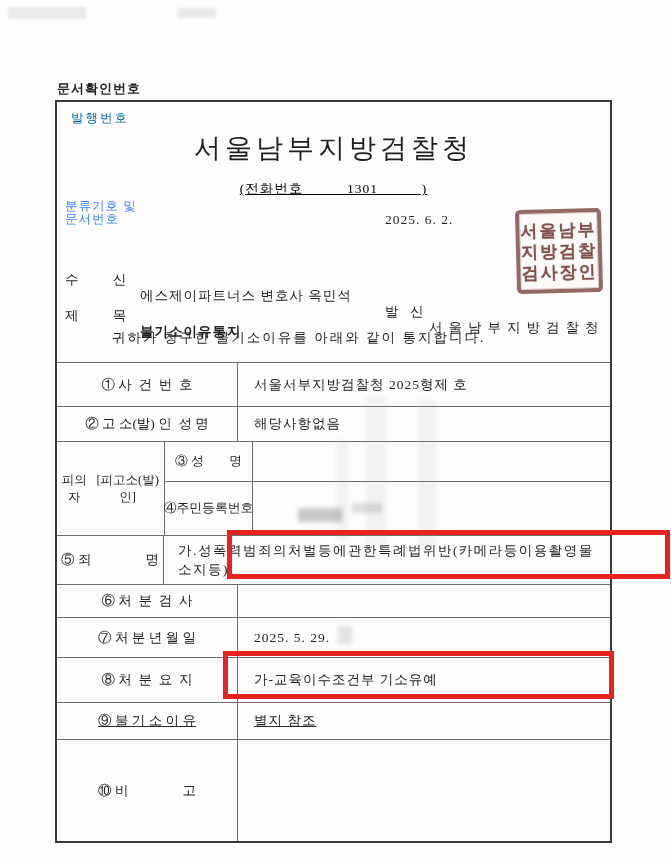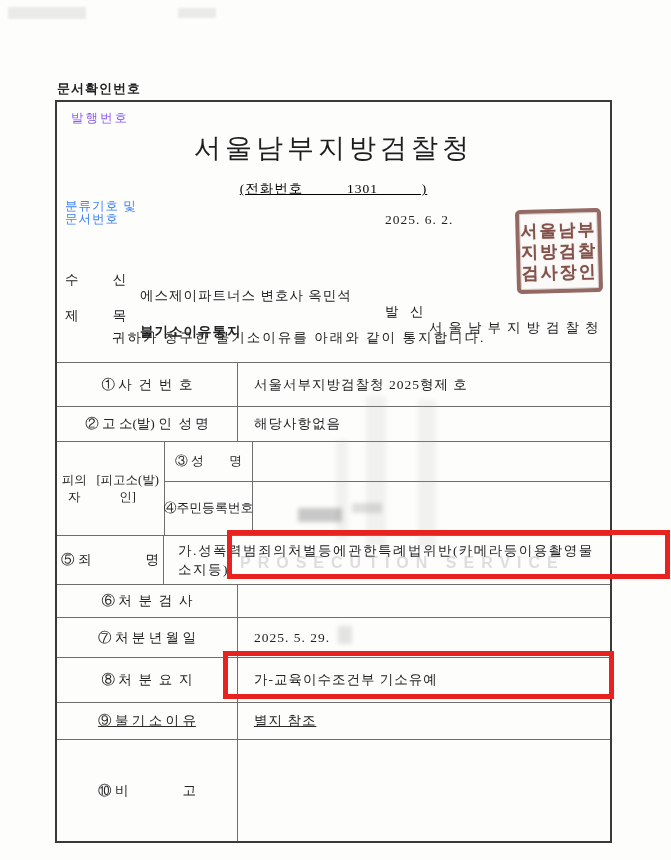--- a/index.html
+++ b/index.html
@@ -23,21 +23,21 @@
     font-size:13px; font-weight:bold; letter-spacing:1px; color:#222;
   }
 
   .doc-box {
     position:absolute; left:55px; top:100px; width:557px; height:743px;
     border:2px solid #3a3a3a;
     background:transparent;
   }
   .doc-box .inner { position:absolute; inset:0; }
 
-  .issue-no { position:absolute; left:14px; top:8px; font-size:12.5px; letter-spacing:2px; color:#8b5cf6; }
+  .issue-no { position:absolute; left:14px; top:8px; font-size:12.5px; letter-spacing:2px; color:#0369a1; }
 
   .office-title {
     position:absolute; left:0; right:0; top:28px; text-align:center;
     font-size:27px; letter-spacing:4px; color:#1e1e1e;
   }
   .phone-line {
     position:absolute; left:0; right:0; top:78px; text-align:center;
     font-size:13.5px; letter-spacing:1px; white-space:pre; color:#000000;text-decoration:underline;
   }
   .class-code { position:absolute; left:8px; top:98px; font-size:12.5px; line-height:13px; letter-spacing:1px; color:#3b82f6; }
@@ -125,21 +125,20 @@
 <div class="page">
 
   <div class="smudge a"></div>
   <div class="smudge b"></div>
 
   <div class="doc-confirm">문서확인번호</div>
 
   <div class="wm-bar b1"></div>
   <div class="wm-bar b2"></div>
   <div class="wm-bar b3"></div>
-  <div class="wm-text">PROSECUTION  SERVICE</div>
   <div class="wm-blob p1"></div>
   <div class="wm-blob p2"></div>
   <div class="wm-blob p3"></div>
 
   <div class="doc-box">
     <div class="inner">
 
       <div class="issue-no">발행번호</div>
 
       <div class="office-title">서울남부지방검찰청</div>

